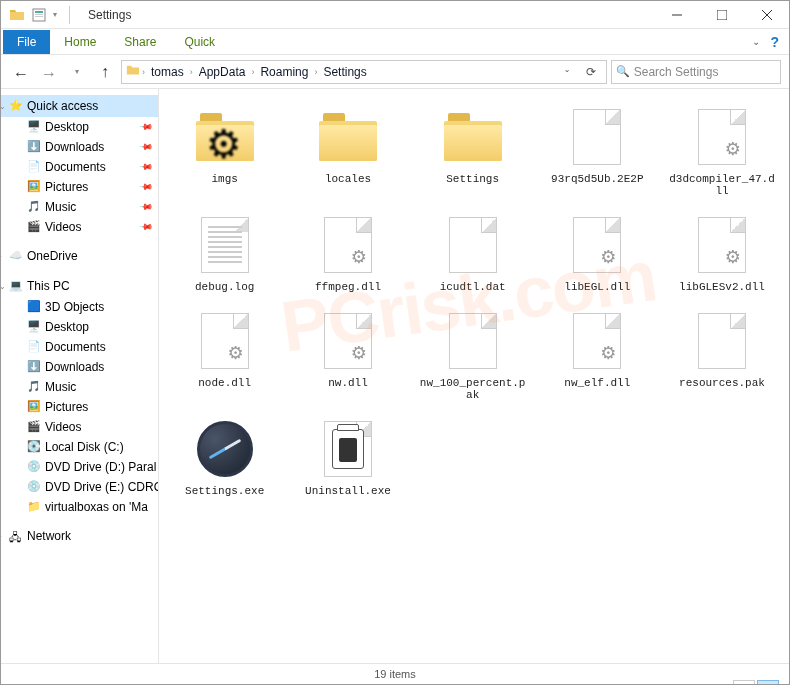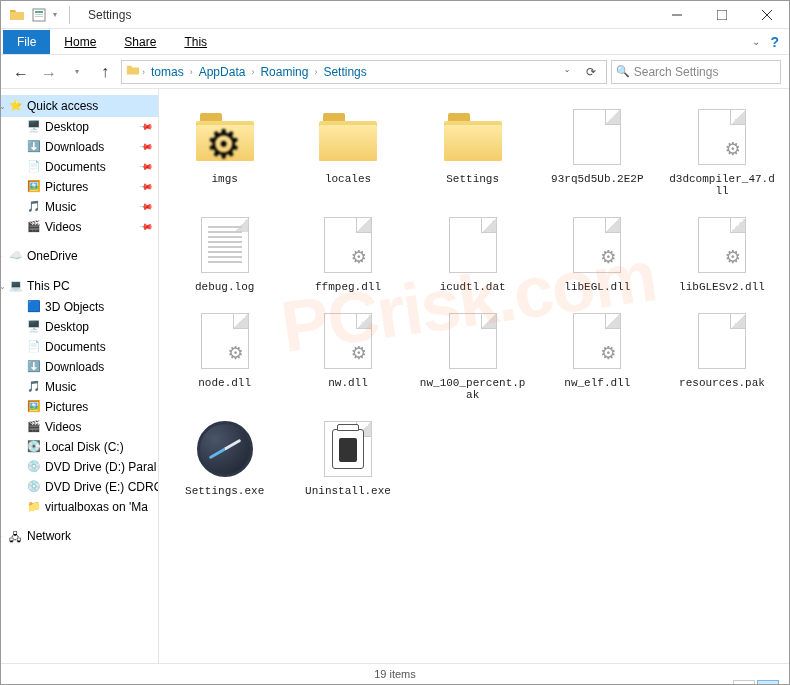--- a/index.html
+++ b/index.html
@@ -8,29 +8,29 @@
 .titlebar { height: 28px; background: #fff; display: flex; align-items: center; border-bottom: 1px solid #e5e5e5; }
 .titlebar .qat { display: flex; align-items: center; gap: 6px; padding-left: 8px; }
 .titlebar .qat-icon { width: 16px; height: 16px; display: flex; align-items: center; justify-content: center; }
 .titlebar .sep { width: 1px; height: 18px; background: #ccc; margin: 0 6px; }
 .titlebar .title { font-size: 12px; color: #333; margin-left: 6px; }
 .titlebar .winbtns { margin-left: auto; display: flex; }
 .titlebar .winbtn { width: 45px; height: 28px; display: flex; align-items: center; justify-content: center; font-size: 10px; }
 
 .ribbon { height: 26px; display: flex; align-items: center; background: #fff; border-bottom: 1px solid #e5e5e5; }
 .ribbon .file-tab { background: #1979ca; color: #fff; height: 24px; padding: 0 14px; font-size: 12px; display: flex; align-items: center; margin-left: 2px; }
-.ribbon .tab { height: 24px; padding: 0 14px; font-size: 12px; color: #000000; display: flex; align-items: center; text-decoration: underline; }
+.ribbon .tab { height: 24px; padding: 0 14px; font-size: 12px; color: #4d7c0f; display: flex; align-items: center; }
 .ribbon .chevron { margin-left: auto; padding-right: 10px; color: #666; font-size: 10px; }
 .ribbon .help { color: #1979ca; font-size: 14px; font-weight: bold; padding-right: 10px; }
 
 .addressbar { height: 34px; display: flex; align-items: center; padding: 0 8px; gap: 4px; border-bottom: 1px solid #e5e5e5; }
 .navbtn { width: 24px; height: 24px; display: flex; align-items: center; justify-content: center; color: #888; }
 .navbtn.enabled { color: #333; }
 .addressbox { flex: 1; height: 24px; border: 1px solid #ccc; display: flex; align-items: center; padding: 0 4px; gap: 2px; font-size: 12px; }
-.addressbox .crumb { padding: 0 4px; color: #0369a1; }
+.addressbox .crumb { padding: 0 4px; color: #0f172a; }
 .addressbox .sep { color: #888; font-size: 9px; }
 .addressbox .refresh-group { margin-left: auto; display: flex; gap: 2px; }
 .addressbox .refresh-btn { width: 22px; text-align: center; color: #555; }
 .searchbox { width: 170px; height: 24px; border: 1px solid #ccc; display: flex; align-items: center; padding: 0 4px; font-size: 12px; color: #888; }
 .searchbox .search-icon { margin-right: 4px; font-size: 11px; }
 
 .main { display: flex; height: 574px; }
 .sidebar { width: 158px; border-right: 1px solid #e5e5e5; padding-top: 6px; overflow: hidden; }
 .sidebar .group-label { font-size: 12px; padding: 4px 6px 4px 26px; display: flex; align-items: center; position: relative; }
 .sidebar .item { font-size: 12px; padding: 3px 6px 3px 44px; display: flex; align-items: center; position: relative; white-space: nowrap; overflow: hidden; text-overflow: ellipsis; }
@@ -116,21 +116,21 @@
           <line x1="10" y1="0" x2="0" y2="10" stroke="#333"></line>
         </svg>
     </div>
   </div>
 </div>
 
 <div class="ribbon">
   <div class="file-tab">File</div>
   <div class="tab">Home</div>
   <div class="tab">Share</div>
-  <div class="tab">This</div>
+  <div class="tab">Quick</div>
   <span class="chevron">⌄</span>
   <span class="help">?</span>
 </div>
 
 <div class="addressbar">
   <div class="navbtn enabled">←</div>
   <div class="navbtn">→</div>
   <div class="navbtn" style="font-size:8px;">▾</div>
   <div class="navbtn enabled">↑</div>
   <div class="addressbox">

